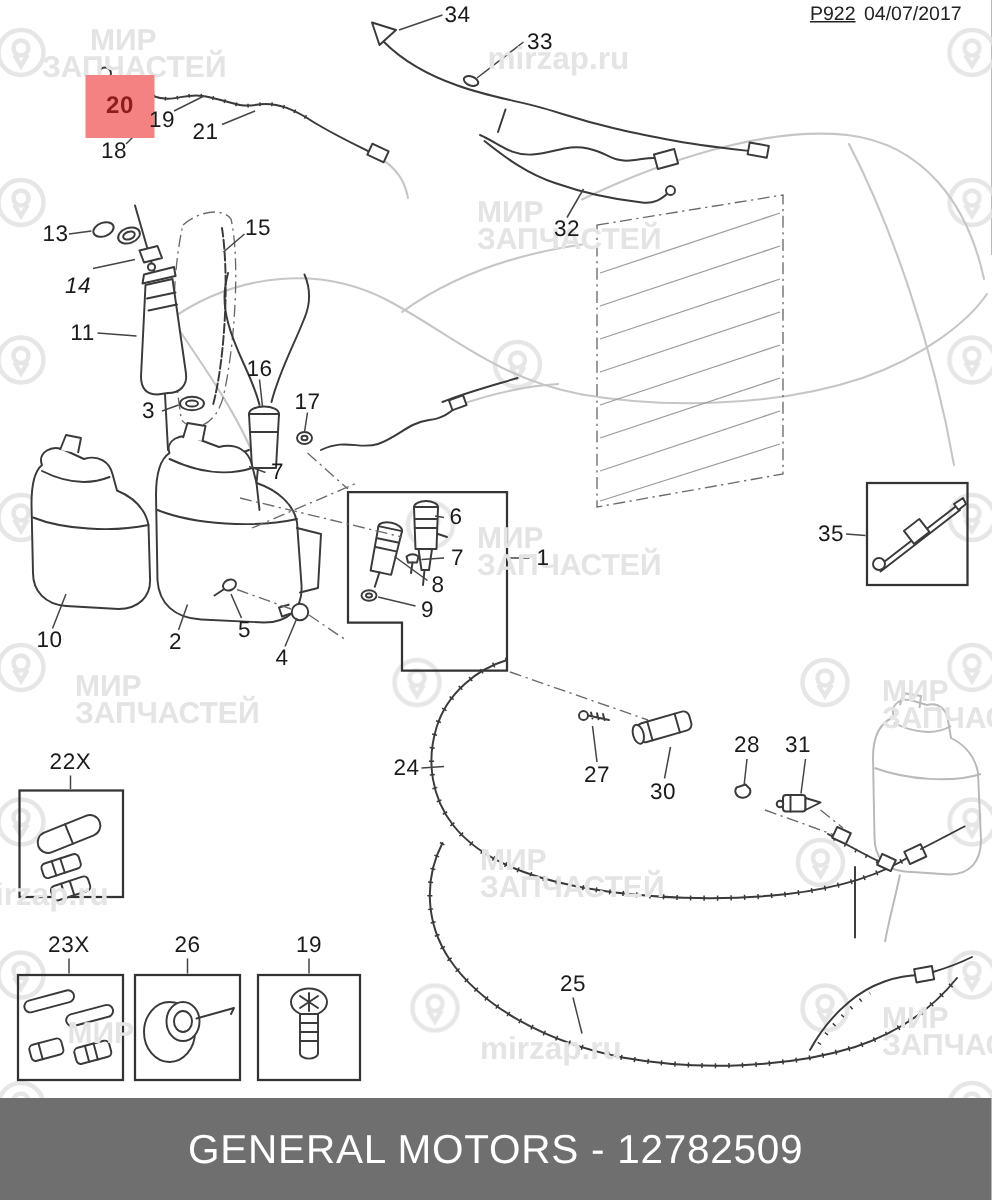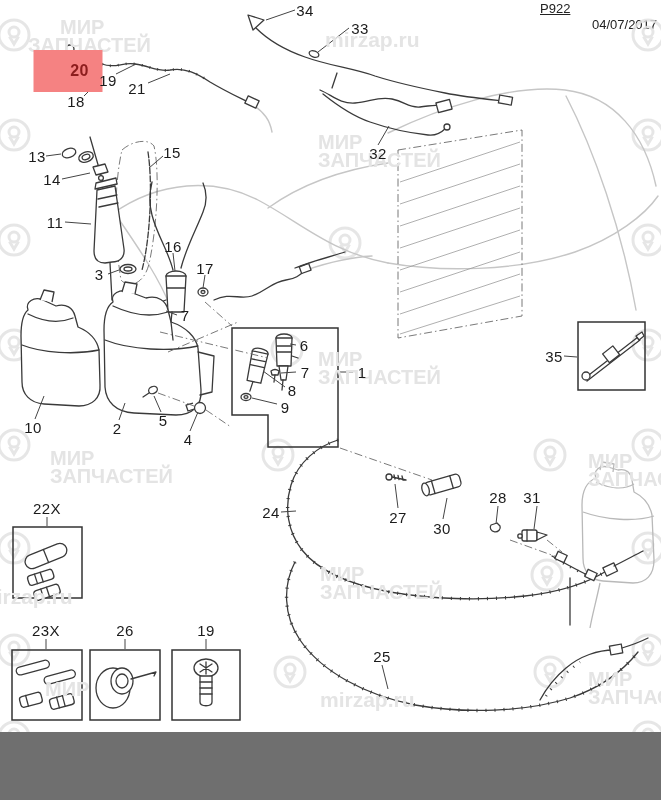--- a/index.html
+++ b/index.html
@@ -54,21 +54,21 @@
       <div class="wmtext" style="left: 320px; top: 563px; font-size: 20px;">МИР</div>
       <div class="wmtext" style="left: 320px; top: 581px; font-size: 20px;">ЗАПЧАСТЕЙ</div>
       <div class="wmtext" style="left: 320px; top: 688px; font-size: 21px;">mirzap.ru</div>
       <div class="wmtext" style="left: 45px; top: 678px; font-size: 20px;">МИР</div>
       <div class="wmtext" style="left: -22px; top: 585px; font-size: 21px;">mirzap.ru</div>
       <div class="wmtext" style="left: 588px; top: 668px; font-size: 20px;">МИР</div>
       <div class="wmtext" style="left: 588px; top: 686px; font-size: 20px;">ЗАПЧАСТЕЙ</div>
     </div>
 
   <span class="hdrtxt" style="left:540px;top:1px;text-decoration:underline;">P922</span>
-  <span class="hdrtxt" style="left:592px;top:1px;margin-top:16px;">04/07/2017</span>
+  <span class="hdrtxt" style="left:576px;top:1px;">04/07/2017</span>
 
 
   <svg class="art" width="661" height="732" viewBox="0 0 661 732">
     <defs>
       <g id="pinlogo">
         <circle r="15" class="wmc"></circle>
         <circle cy="-3" r="5" class="wmc" stroke-width="2.4"></circle>
         <path d="M-4.5,1.5 L0,9 L4.5,1.5" class="wmc" stroke-width="2.4"></path>
       </g>
     </defs>
@@ -373,29 +373,29 @@
       <line x1="281" y1="512" x2="296" y2="511"></line>
       <line x1="398" y1="508" x2="395" y2="484"></line>
       <line x1="443" y1="519" x2="447" y2="498"></line>
       <line x1="498" y1="506" x2="496" y2="524"></line>
       <line x1="537" y1="506" x2="534" y2="529"></line>
       <line x1="382" y1="665" x2="388" y2="689"></line>
     </g>
   </svg>
 
   <div id="labels">
-      <div class="plabel hl" style="left: 68px; top: 71px; padding-left: 23px;">20</div>
+      <div class="plabel hl" style="left: 80px; top: 71px;">20</div>
       <div class="plabel" style="left: 76px; top: 101px;">18</div>
       <div class="plabel" style="left: 108px; top: 80px;">19</div>
       <div class="plabel" style="left: 137px; top: 88px;">21</div>
       <div class="plabel" style="left: 305px; top: 10px;">34</div>
       <div class="plabel" style="left: 360px; top: 28px;">33</div>
       <div class="plabel" style="left: 378px; top: 153px;">32</div>
       <div class="plabel" style="left: 37px; top: 156px;">13</div>
-      <div class="plabel" style="left: 52px; top: 179px;">14</div>
+      <div class="plabel" style="left: 52px; top: 191px; font-style: italic;">14</div>
       <div class="plabel" style="left: 55px; top: 222px; text-align: right;">11</div>
       <div class="plabel" style="left: 172px; top: 152px;">15</div>
       <div class="plabel" style="left: 173px; top: 246px;">16</div>
       <div class="plabel" style="left: 205px; top: 268px;">17</div>
       <div class="plabel" style="left: 99px; top: 274px;">3</div>
       <div class="plabel" style="left: 185px; top: 315px;">7</div>
       <div class="plabel" style="left: 362px; top: 372px;">1</div>
       <div class="plabel" style="left: 304px; top: 345px;">6</div>
       <div class="plabel" style="left: 305px; top: 372px;">7</div>
       <div class="plabel" style="left: 292px; top: 390px;">8</div>
@@ -411,14 +411,15 @@
       <div class="plabel" style="left: 206px; top: 630px;">19</div>
       <div class="plabel" style="left: 271px; top: 512px;">24</div>
       <div class="plabel" style="left: 398px; top: 517px;">27</div>
       <div class="plabel" style="left: 442px; top: 528px;">30</div>
       <div class="plabel" style="left: 498px; top: 497px;">28</div>
       <div class="plabel" style="left: 532px; top: 497px;">31</div>
       <div class="plabel" style="left: 382px; top: 656px;">25</div>
     </div>
 
   <div class="footer">
+    <span>GENERAL MOTORS - 12782509</span>
   </div>
 </div>
 
 </body></html>

